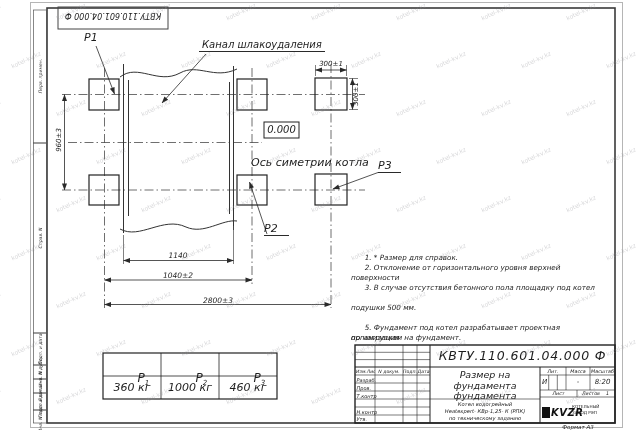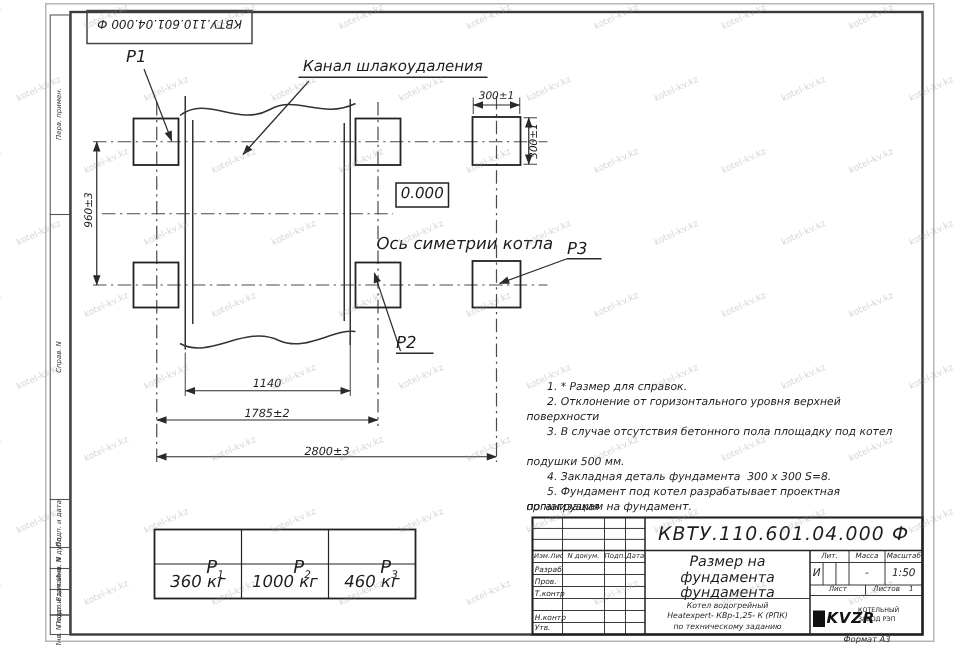--- a/index.html
+++ b/index.html
@@ -157,28 +157,27 @@
 
     <div class="lbl shelf" style="left:199px;top:39px;font-size:10px;padding:0 3px 1px 3px;">Канал шлакоудаления</div>
 
     <div class="lbl ctr" style="left:264px;top:124px;width:35px;font-size:10px;">0.000</div>
     <div class="lbl" style="left:251px;top:156px;font-size:11px;">Ось симетрии котла</div>
 
     <div class="lbl ctr rot90" style="left:37px;top:136px;width:44px;font-size:7px;">960±3</div>
     <div class="lbl ctr" style="left:313px;top:60px;width:36px;font-size:7px;">300±1</div>
     <div class="lbl ctr rot90" style="left:337px;top:90px;width:38px;font-size:7px;">300±1</div>
     <div class="lbl ctr" style="left:148px;top:251px;width:60px;font-size:7.5px;">1140</div>
-    <div class="lbl ctr" style="left:148px;top:271px;width:60px;font-size:7.5px;">1785±2</div>
+    <div class="lbl ctr" style="left:148px;top:271px;width:60px;font-size:7.5px;">1040±2</div>
     <div class="lbl ctr" style="left:188px;top:295.5px;width:60px;font-size:7.5px;">2800±3</div>
 
     <div class="note-line" style="top:253px;">      1. * Размер для справок.</div>
     <div class="note-line" style="top:263px;">      2. Отклонение от горизонтального уровня верхней поверхности</div>
     <div class="note-line" style="top:283px;">      3. В случае отсутствия бетонного пола площадку под котел</div>
     <div class="note-line" style="top:303px;">подушки 500 мм.</div>
-    <div class="note-line" style="top:313px;">      4. Закладная деталь фундамента  300 x 300 S=8.</div>
     <div class="note-line" style="top:323px;">      5. Фундамент под котел разрабатывает проектная организация</div>
     <div class="note-line" style="top:333px;">по нагрузкам на фундамент.</div>
 
     <div class="lbl ctr" style="left:103px;top:357px;width:58px;font-size:12px;">
       <span>P</span><sub style="font-size:7px;">1</sub>
     </div>
     <div class="lbl ctr" style="left:161px;top:357px;width:58px;font-size:12px;">
       <span>P</span><sub style="font-size:7px;">2</sub>
     </div>
     <div class="lbl ctr" style="left:219px;top:357px;width:58px;font-size:12px;">
@@ -208,21 +207,21 @@
 
     <div class="tb-txt ctr" style="left:430px;top:401px;width:110px;font-size:5.2px;">Котел водогрейный</div>
     <div class="tb-txt ctr" style="left:430px;top:408px;width:110px;font-size:5.2px;">Heatexpert- КВр-1,25- К (РПК)</div>
     <div class="tb-txt ctr" style="left:430px;top:415px;width:110px;font-size:5.2px;">по техническому заданию</div>
 
     <div class="tb-txt ctr" style="left:540px;top:368.5px;width:26px;font-size:4.8px;">Лит.</div>
     <div class="tb-txt ctr" style="left:566px;top:368.5px;width:24px;font-size:4.8px;">Масса</div>
     <div class="tb-txt ctr" style="left:590px;top:368.5px;width:25px;font-size:4.8px;">Масштаб</div>
     <div class="tb-txt ctr" style="left:540px;top:378px;width:9px;font-size:7px;">И</div>
     <div class="tb-txt ctr" style="left:566px;top:378px;width:24px;font-size:7px;">-</div>
-    <div class="tb-txt ctr" style="left:590px;top:378px;width:25px;font-size:7px;">1:50</div>
+    <div class="tb-txt ctr" style="left:590px;top:378px;width:25px;font-size:7px;">8:20</div>
 
     <div class="tb-txt ctr" style="left:540px;top:391px;width:37px;font-size:4.8px;">Лист</div>
     <div class="tb-txt" style="left:582px;top:391px;font-size:4.8px;">Листов</div>
     <div class="tb-txt" style="left:606px;top:391px;font-size:4.8px;">1</div>
 
     <div class="abs" style="left:542px;top:402px;">
       <span class="logo-mark"></span><span class="logo-word">KVZR</span>
     </div>
     <div class="tb-txt" style="left:572px;top:404px;font-size:4.2px;font-style:normal;">КОТЕЛЬНЫЙ</div>
     <div class="tb-txt" style="left:572px;top:409.5px;font-size:4.2px;font-style:normal;">ЗАВОД РЭП</div>

